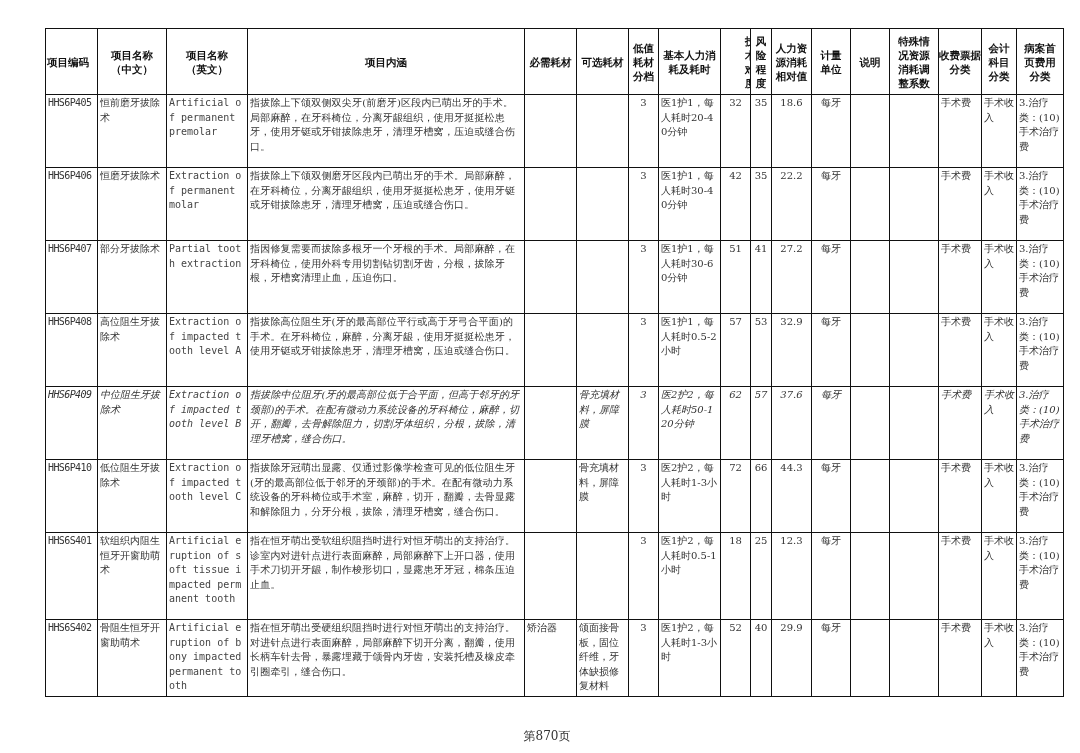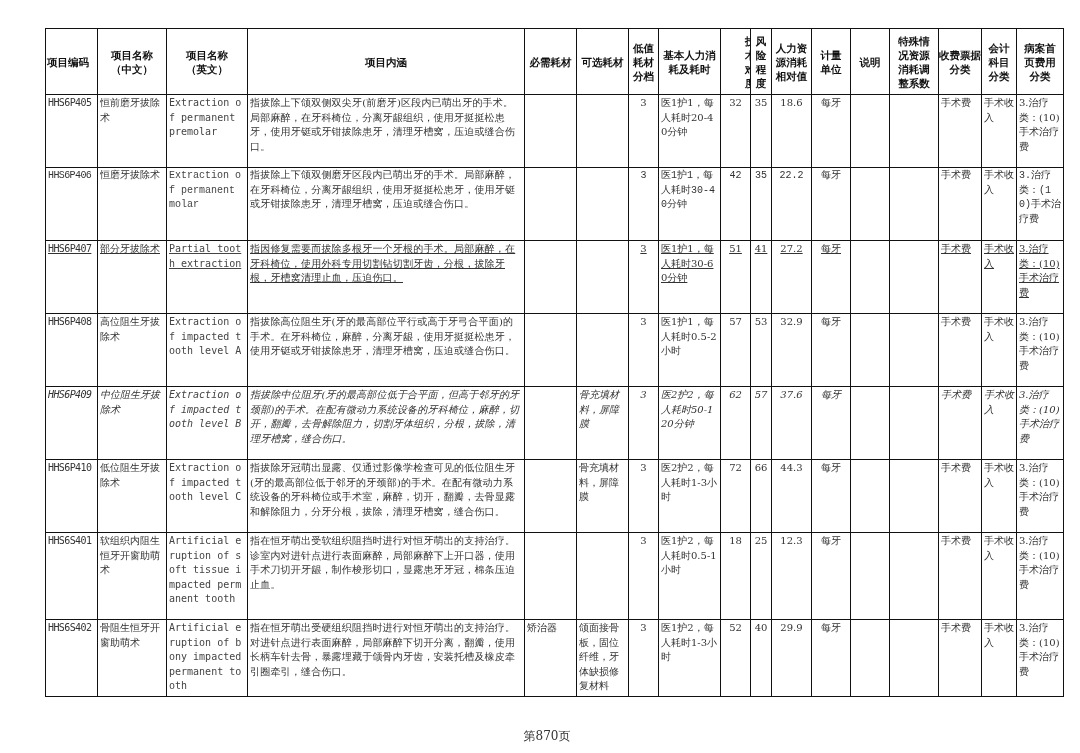--- a/index.html
+++ b/index.html
@@ -8,22 +8,22 @@
   table.main { position:absolute; left:45px; top:28px; border-collapse:collapse;
                table-layout:fixed; width:1018px; }
   table.main td, table.main th { border:1.6px solid #111; vertical-align:top;
                padding:1px 2px; font-size:10px; line-height:14.5px; overflow:hidden;
                word-break:break-all; }
   table.main th { font-family:"DejaVu Sans", "Liberation Sans", sans-serif; font-weight:bold;
                vertical-align:middle; text-align:center; color:#111; font-size:10.5px; line-height:14px;
                height:63px; }
   table.main th.left { text-align:left; padding-left:1px; }
   tr.r1 td { height:70px;margin-left:32px; }
-  tr.r2 td { height:70px;font-family:Liberation Mono, monospace; }
-  tr.r3 td { height:70px;text-decoration:underline; }
+  tr.r2 td { height:70px; }
+  tr.r3 td { height:70px; }
   tr.r4 td { height:70px; }
   tr.r5 td { height:70px;font-style:italic; }
   tr.r6 td { height:70px; }
   tr.r7 td { height:84px; }
   tr.r8 td { height:74px; }
   td.code { font-family:"DejaVu Sans Mono","Liberation Mono",monospace; font-size:9.5px; letter-spacing:-0.6px; padding:1px 0 1px 1px; }
   td.en { font-family:"DejaVu Sans Mono","Liberation Mono",monospace; font-size:9.5px; letter-spacing:0px; padding:1px 0 1px 1px; color:#444; }
   td.num { text-align:center; }
   td.desc { font-size:10px; letter-spacing:0.2px; }
   .footer { position:absolute; top:728px; left:7px; width:1080px; text-align:center;
@@ -72,21 +72,21 @@
       <th style="padding:0 4px">特殊情况资源消耗调整系数</th>
       <th style="padding:0">收费票据分类</th>
       <th style="padding:0 4px">会计科目分类</th>
       <th style="padding:0 3px">病案首页费用分类</th>
     </tr>
   </thead>
   <tbody>
     <tr class="r1">
       <td class="code">HHS6P405</td>
       <td>恒前磨牙拔除术</td>
-      <td class="en">Extraction of permanent premolar</td>
+      <td class="en">Artificial of permanent premolar</td>
       <td class="desc">指拔除上下颌双侧双尖牙(前磨牙)区段内已萌出牙的手术。局部麻醉，在牙科椅位，分离牙龈组织，使用牙挺挺松患牙，使用牙铤或牙钳拔除患牙，清理牙槽窝，压迫或缝合伤口。</td>
       <td></td>
       <td></td>
       <td class="num">3</td>
       <td>医1护1，每人耗时20-40分钟</td>
       <td class="num">32</td>
       <td class="num">35</td>
       <td class="num">18.6</td>
       <td class="num">每牙</td>
       <td></td>

